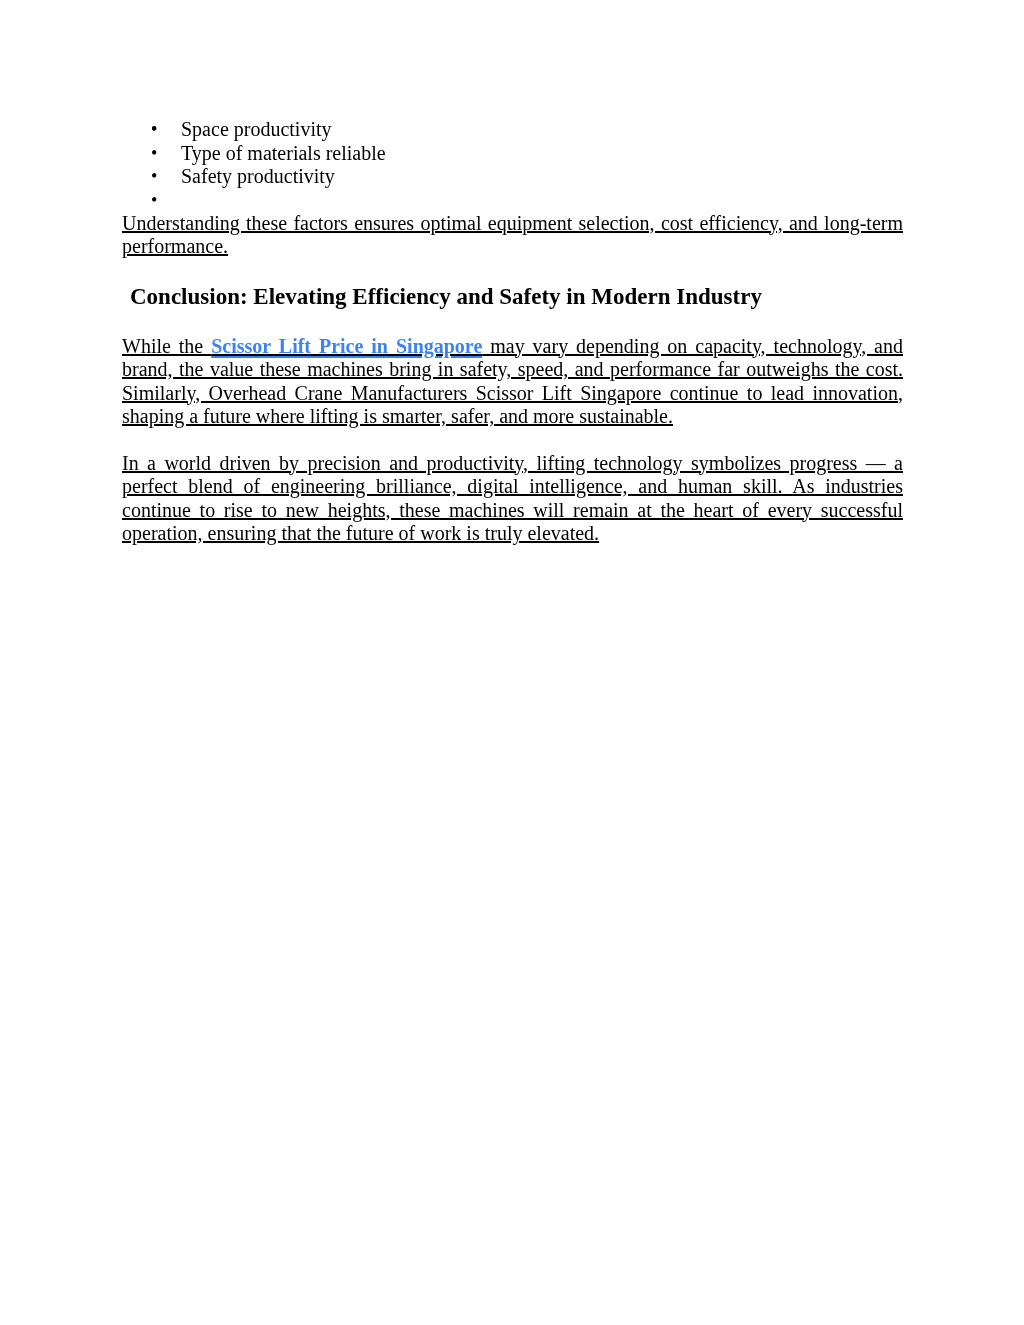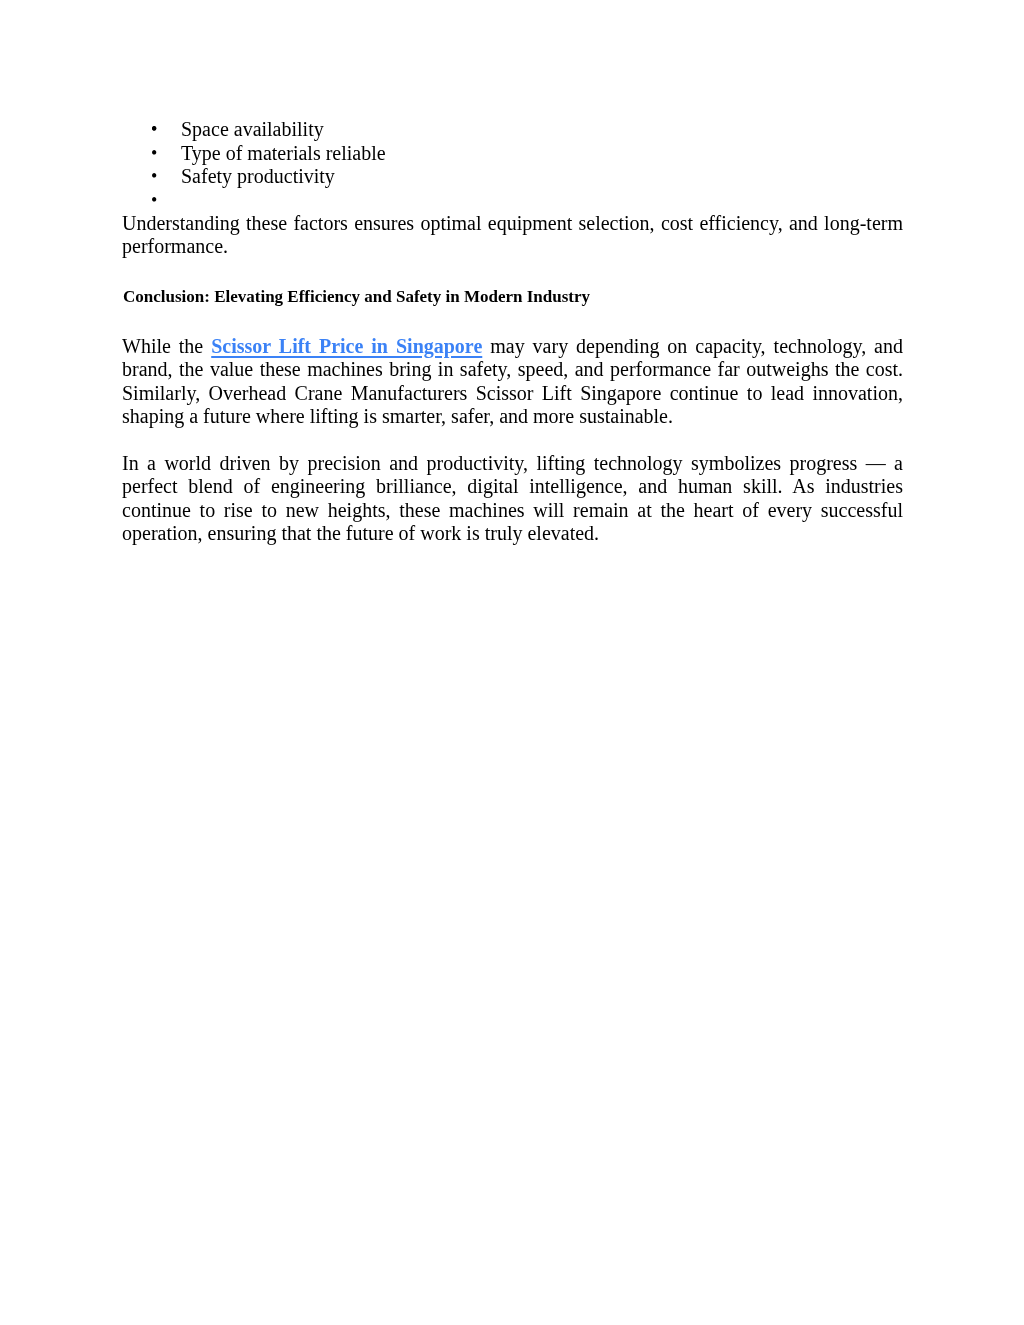--- a/index.html
+++ b/index.html
@@ -40,29 +40,30 @@
   ul.bullet-list .bullet {
     position: absolute;
     left: 29px;
     top: 0;
     font-size: 18px;
   }
   p.para {
     margin: 23px 0;
     text-align: justify;
     text-justify: inter-word;
+    text-decoration: underline;
   }
   p.para.last {
     margin-bottom: 0;
   }
   h2.section-heading {
-    font-size: 17px;
+    font-size: 23px;
     line-height: 27px;
     font-weight: bold;
-    margin: 24px 0 25px 1px;
+    margin: 24px 0 25px 8px;
     text-align: left;
   }
   a.doc-link {
     color: #3b82f6;
     font-weight: bold;
     text-decoration: underline;
     text-decoration-thickness: 2px;
     text-underline-offset: 3px;
     cursor: pointer;
   }
@@ -72,21 +73,21 @@
 
 <div class="page">
   <div class="content">
 
     <ul class="bullet-list">
       <li>
         <span class="bullet">•</span>
       </li>
       <li>
         <span class="bullet">•</span>
-        <span>Space availability</span>
+        <span>Space productivity</span>
       </li>
       <li>
         <span class="bullet">•</span>
         <span>Type of materials reliable</span>
       </li>
       <li>
         <span class="bullet">•</span>
         <span>Safety productivity</span>
       </li>
       <li>

